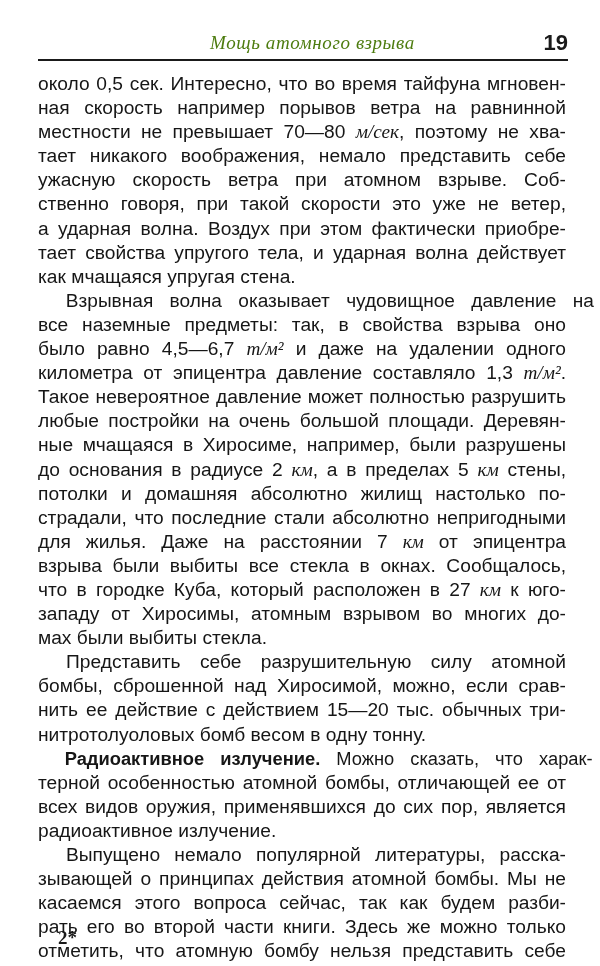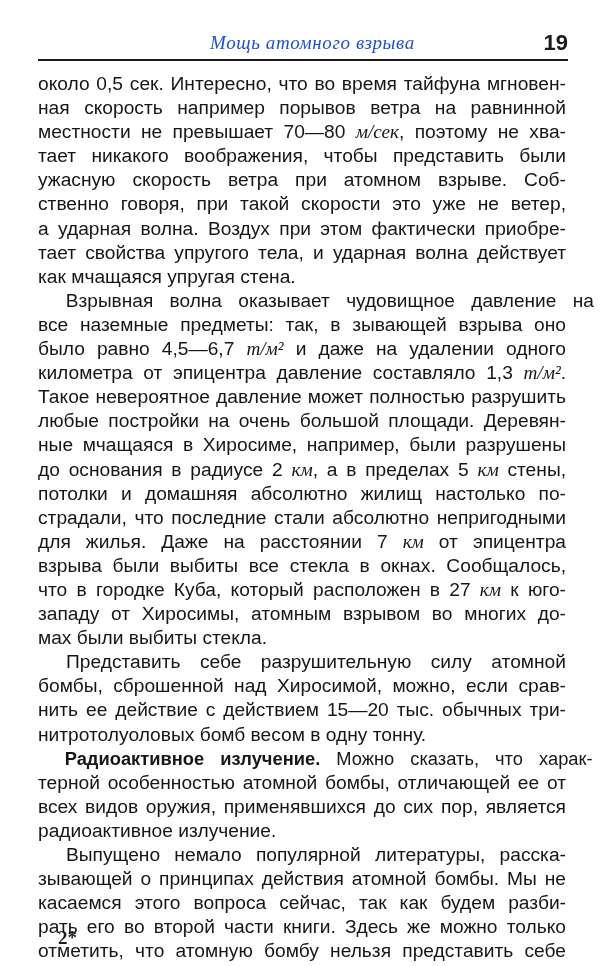--- a/index.html
+++ b/index.html
@@ -28,21 +28,21 @@
       height: 36px;
     }
     .running-title {
       position: absolute;
       left: 172px;
       top: 8px;
       font-family: "Liberation Serif", "DejaVu Serif", serif;
       font-style: italic;
       font-size: 19px;
       letter-spacing: 0.6px;
-      color: #1d4ed8;
+      color: #4d7c0f;
     }
     .page-number {
       position: absolute;
       right: 0px;
       top: 6px;
       font-family: "Liberation Sans", "DejaVu Sans", sans-serif;
       font-weight: bold;
       font-size: 22px;
       color: #1a1a1a;
     }
@@ -103,31 +103,31 @@
     <span class="page-number">19</span>
     <div class="head-rule"></div>
   </div>
 
   <div class="body-text" id="body-text">
 
     <div class="para">
       <span class="line" style="display: block;">около 0,5 сек. Интересно, что во время тайфуна мгновен-</span>
       <span class="line" style="display: block;">ная скорость например порывов ветра на равнинной</span>
       <span class="line" style="display: block;">местности не превышает 70—80 <span class="it">м/сек</span>, поэтому не хва-</span>
-      <span class="line" style="display: block;">тает никакого воображения, чтобы представить были</span>
+      <span class="line" style="display: block;">тает никакого воображения, немало представить себе</span>
       <span class="line" style="display: block;">ужасную скорость ветра при атомном взрыве. Соб-</span>
       <span class="line" style="display: block;">ственно говоря, при такой скорости это уже не ветер,</span>
       <span class="line" style="display: block;">а ударная волна. Воздух при этом фактически приобре-</span>
       <span class="line" style="display: block;">тает свойства упругого тела, и ударная волна действует</span>
       <span class="line last" style="display: block;">как мчащаяся упругая стена.</span>
     </div>
 
     <div class="para">
       <span class="line indent" style="display: block; transform: scaleX(0.994); width: 531.168px;">Взрывная волна оказывает чудовищное давление на</span>
-      <span class="line" style="display: block;">все наземные предметы: так, в зывающей взрыва оно</span>
+      <span class="line" style="display: block;">все наземные предметы: так, в свойства взрыва оно</span>
       <span class="line" style="display: block;">было равно 4,5—6,7 <span class="it">т/м²</span> и даже на удалении одного</span>
       <span class="line" style="display: block;">километра от эпицентра давление составляло 1,3 <span class="it">т/м²</span>.</span>
       <span class="line" style="display: block;">Такое невероятное давление может полностью разрушить</span>
       <span class="line" style="display: block;">любые постройки на очень большой площади. Деревян-</span>
       <span class="line" style="display: block;">ные мчащаяся в Хиросиме, например, были разрушены</span>
       <span class="line" style="display: block;">до основания в радиусе 2 <span class="it">км</span>, а в пределах 5 <span class="it">км</span> стены,</span>
       <span class="line" style="display: block;">потолки и домашняя абсолютно жилищ настолько по-</span>
       <span class="line" style="display: block;">страдали, что последние стали абсолютно непригодными</span>
       <span class="line" style="display: block;">для жилья. Даже на расстоянии 7 <span class="it">км</span> от эпицентра</span>
       <span class="line" style="display: block;">взрыва были выбиты все стекла в окнах. Сообщалось,</span>

